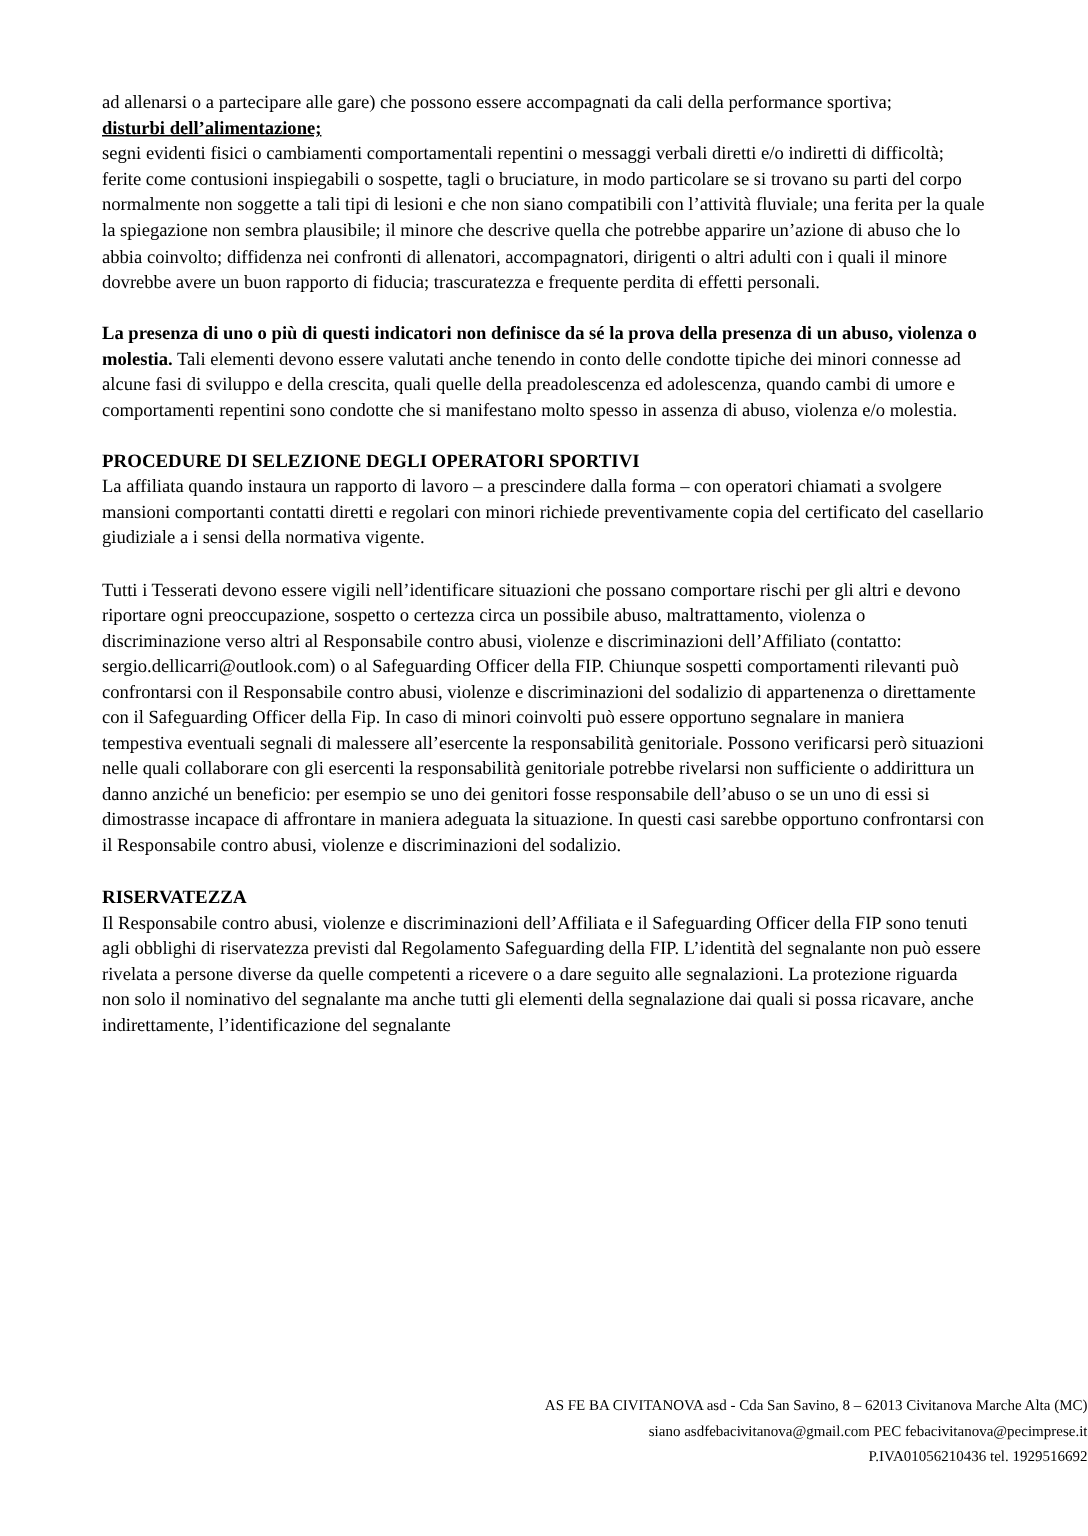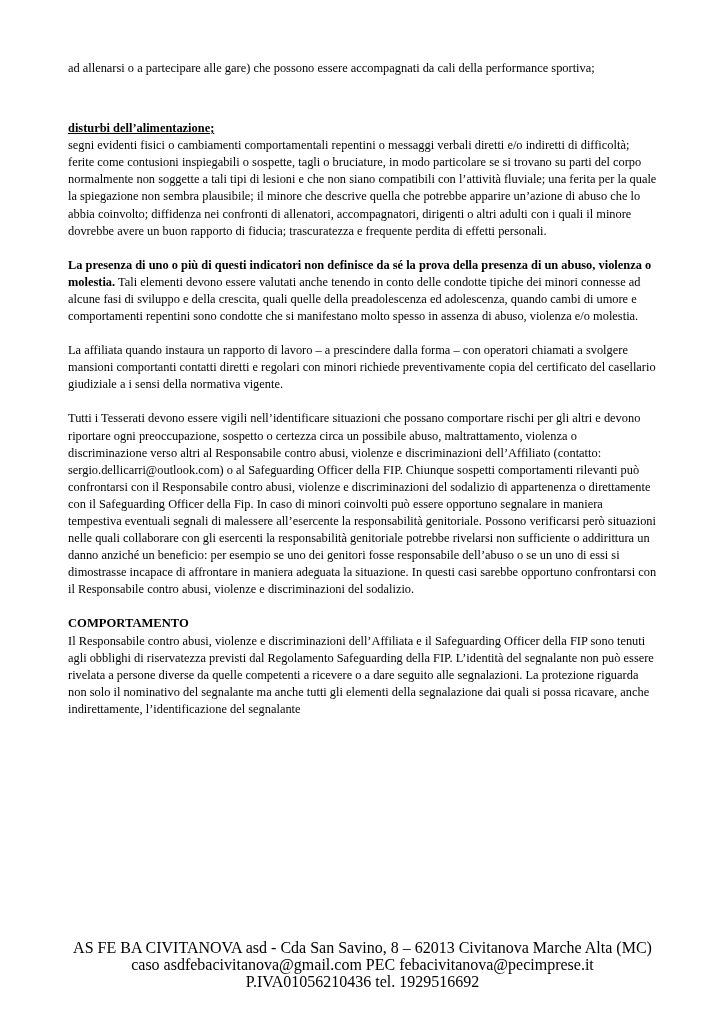--- a/index.html
+++ b/index.html
@@ -33,37 +33,36 @@
     margin: 0;
   }
   .para {
     margin-bottom: 0;
   }
   .gap {
     height: 17px;
   }
   .bold {
     font-weight: bold;
-    margin-top: 43px;
   }
   .underline {
     text-decoration: underline;
   }
   .heading {
     font-weight: bold;
     font-size: 12.6px;
     line-height: 17.1px;
   }
   .footer {
     position: absolute;
     left: 0;
     right: 0;
-    bottom: 34px;
-    text-align: center;
-    font-size: 16px;
+    bottom: 44px;
+    text-align: right;
+    font-size: 10px;
     line-height: 17px;
   }
   .footer div {
     white-space: nowrap;
   }
   .inline-block {
     display: inline;
   }
 </style>
 </head>
@@ -77,34 +76,35 @@
     <p class="para bold underline">disturbi dell’alimentazione;</p>
 
     <p class="para">segni evidenti fisici o cambiamenti comportamentali repentini o messaggi verbali diretti e/o indiretti di difficoltà; ferite come contusioni inspiegabili o sospette, tagli o bruciature, in modo particolare se si trovano su parti del corpo normalmente non soggette a tali tipi di lesioni e che non siano compatibili con l’attività fluviale; una ferita per la quale la spiegazione non sembra plausibile; il minore che descrive quella che potrebbe apparire un’azione di abuso che lo abbia coinvolto; diffidenza nei confronti di allenatori, accompagnatori, dirigenti o altri adulti con i quali il minore dovrebbe avere un buon rapporto di fiducia; trascuratezza e frequente perdita di effetti personali.</p>
 
     <div class="gap"></div>
 
     <p class="para"><span class="bold inline-block">La presenza di uno o più di questi indicatori non definisce da sé la prova della presenza di un abuso, violenza o molestia.</span><span class="inline-block"> Tali elementi devono essere valutati anche tenendo in conto delle condotte tipiche dei minori connesse ad alcune fasi di sviluppo e della crescita, quali quelle della preadolescenza ed adolescenza, quando cambi di umore e comportamenti repentini sono condotte che si manifestano molto spesso in assenza di abuso, violenza e/o molestia.</span></p>
 
     <div class="gap"></div>
 
+    <p class="heading">PROCEDURE DI SELEZIONE DEGLI OPERATORI SPORTIVI</p>
 
     <p class="para">La affiliata quando instaura un rapporto di lavoro – a prescindere dalla forma – con operatori chiamati a svolgere mansioni comportanti contatti diretti e regolari con minori richiede preventivamente copia del certificato del casellario giudiziale a i sensi della normativa vigente.</p>
 
     <div class="gap"></div>
 
 
     <p class="para">Tutti i Tesserati devono essere vigili nell’identificare situazioni che possano comportare rischi per gli altri e devono riportare ogni preoccupazione, sospetto o certezza circa un possibile abuso, maltrattamento, violenza o discriminazione verso altri al Responsabile contro abusi, violenze e discriminazioni dell’Affiliato (contatto: sergio.dellicarri@outlook.com) o al Safeguarding Officer della FIP. Chiunque sospetti comportamenti rilevanti può confrontarsi con il Responsabile contro abusi, violenze e discriminazioni del sodalizio di appartenenza o direttamente con il Safeguarding Officer della Fip. In caso di minori coinvolti può essere opportuno segnalare in maniera tempestiva eventuali segnali di malessere all’esercente la responsabilità genitoriale. Possono verificarsi però situazioni nelle quali collaborare con gli esercenti la responsabilità genitoriale potrebbe rivelarsi non sufficiente o addirittura un danno anziché un beneficio: per esempio se uno dei genitori fosse responsabile dell’abuso o se un uno di essi si dimostrasse incapace di affrontare in maniera adeguata la situazione. In questi casi sarebbe opportuno confrontarsi con il Responsabile contro abusi, violenze e discriminazioni del sodalizio.</p>
 
     <div class="gap"></div>
 
-    <p class="heading"> COMPORTAMENTO</p>
+    <p class="heading"> RISERVATEZZA</p>
 
     <p class="para">Il Responsabile contro abusi, violenze e discriminazioni dell’Affiliata e il Safeguarding Officer della FIP sono tenuti agli obblighi di riservatezza previsti dal Regolamento Safeguarding della FIP. L’identità del segnalante non può essere rivelata a persone diverse da quelle competenti a ricevere o a dare seguito alle segnalazioni. La protezione riguarda non solo il nominativo del segnalante ma anche tutti gli elementi della segnalazione dai quali si possa ricavare, anche indirettamente, l’identificazione del segnalante</p>
 
   </div>
 
   <div class="footer">
     <div>AS  FE BA  CIVITANOVA  asd - Cda San Savino, 8 – 62013 Civitanova Marche Alta (MC)</div>
-    <div>caso   asdfebacivitanova@gmail.com    PEC  febacivitanova@pecimprese.it</div>
+    <div>siano   asdfebacivitanova@gmail.com    PEC  febacivitanova@pecimprese.it</div>
     <div>P.IVA01056210436 tel.  1929516692</div>
   </div>
 </div>
 
 </body></html>

